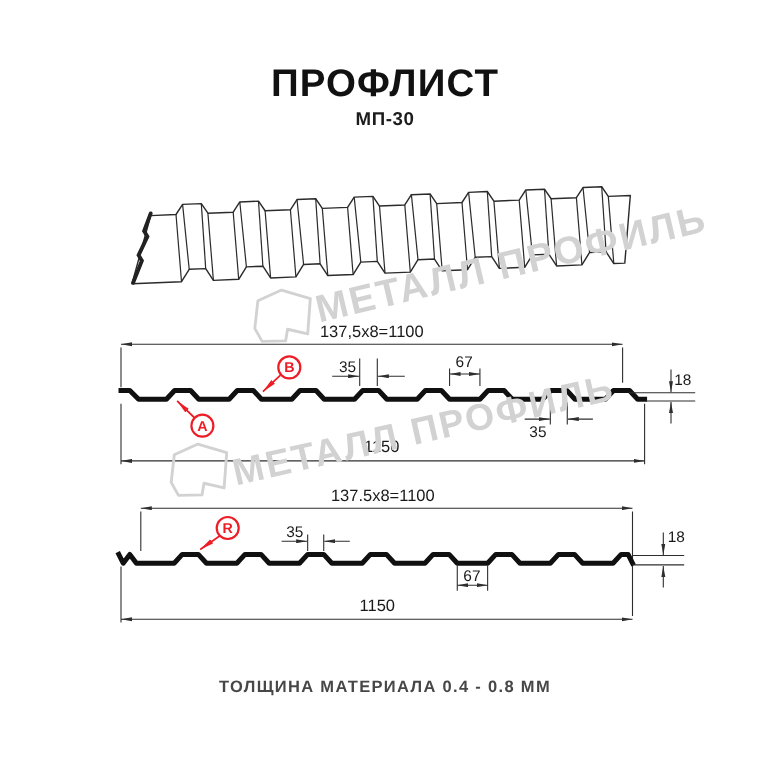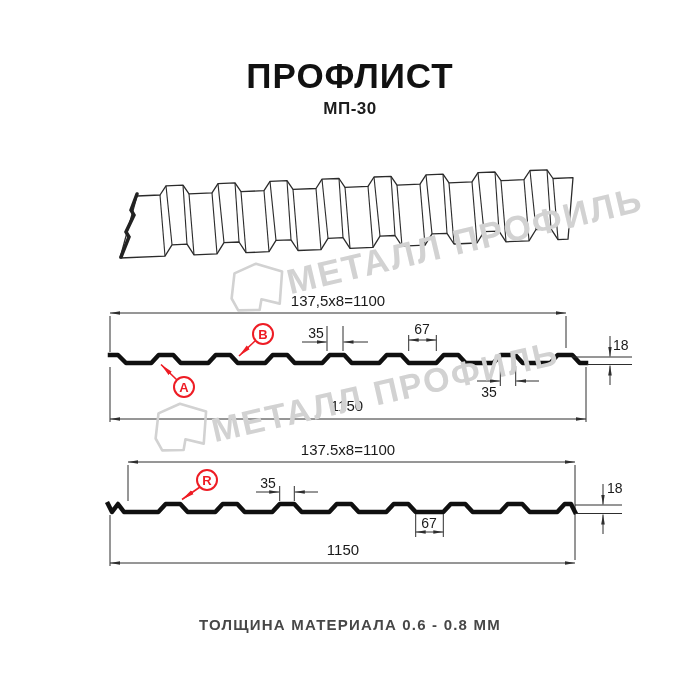--- a/index.html
+++ b/index.html
@@ -225,14 +225,14 @@
       <text class="dim-txt" x="429" y="88" text-anchor="middle">67</text>
     </g>
 
     <g>
       <line class="thin" x1="110" y1="75" x2="110" y2="126"></line>
       <line class="thin" x1="110" y1="123" x2="575" y2="123" marker-start="url(#arrB)" marker-end="url(#arrB)"></line>
       <text class="dim-txt-lg" x="343" y="115" text-anchor="middle">1150</text>
     </g>
   </svg>
 
-  <div class="footer-note">ТОЛЩИНА МАТЕРИАЛА 0.6 - 0.8 ММ</div>
+  <div class="footer-note">ТОЛЩИНА МАТЕРИАЛА 0.4 - 0.8 ММ</div>
 </div>
 
 </body></html>

